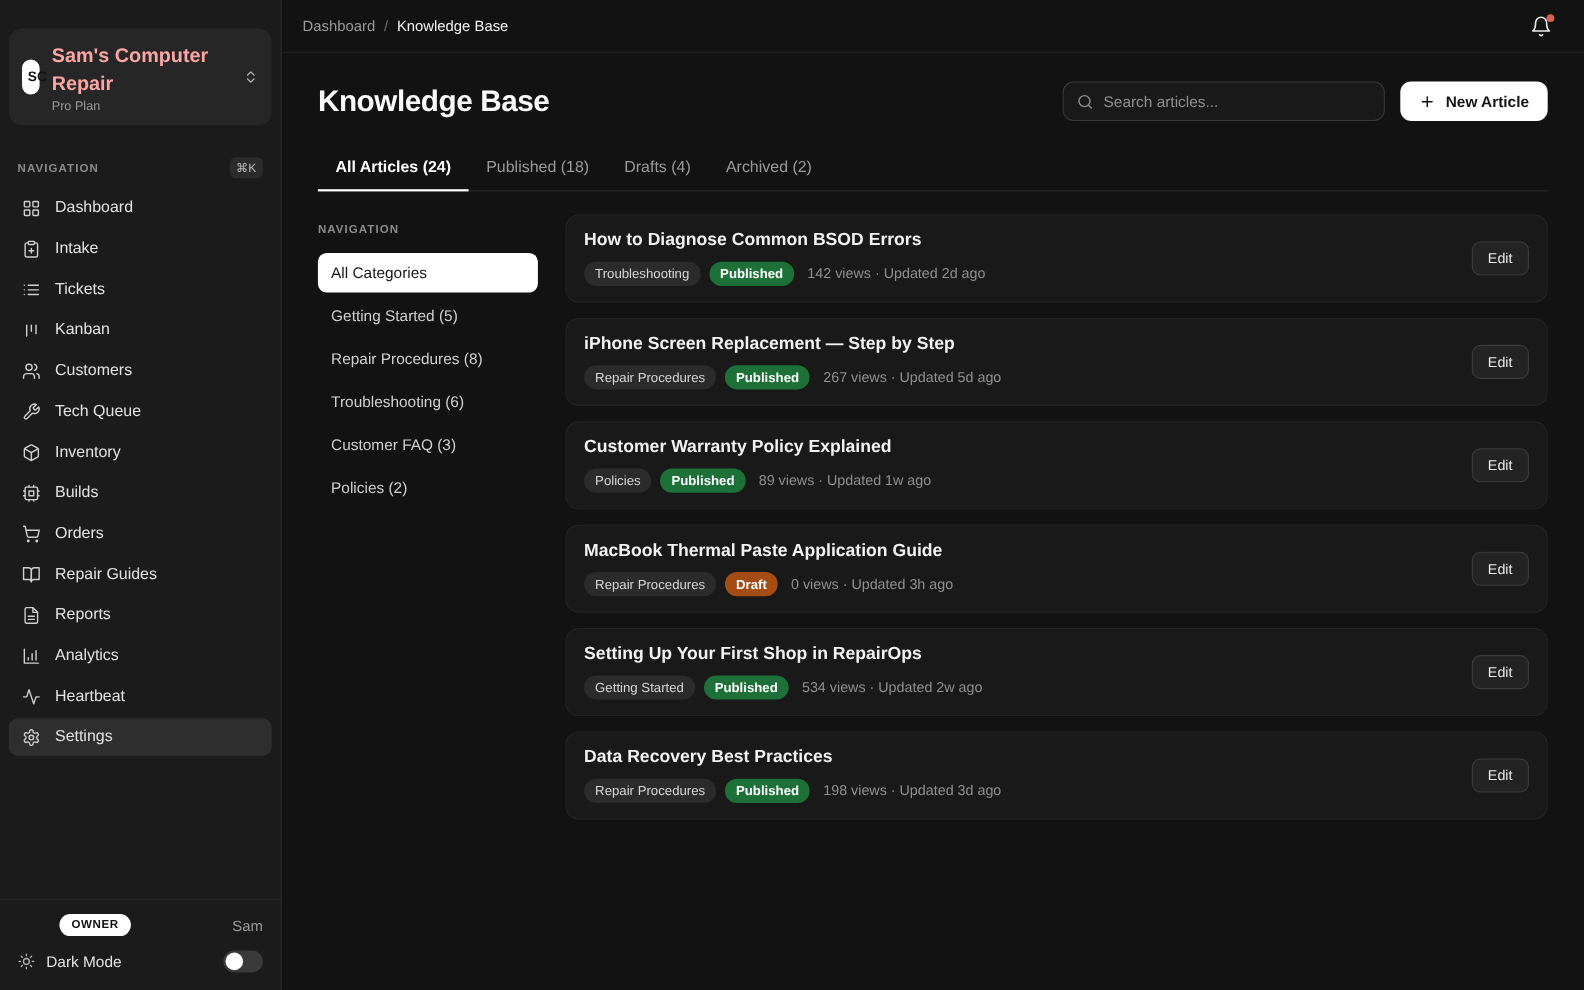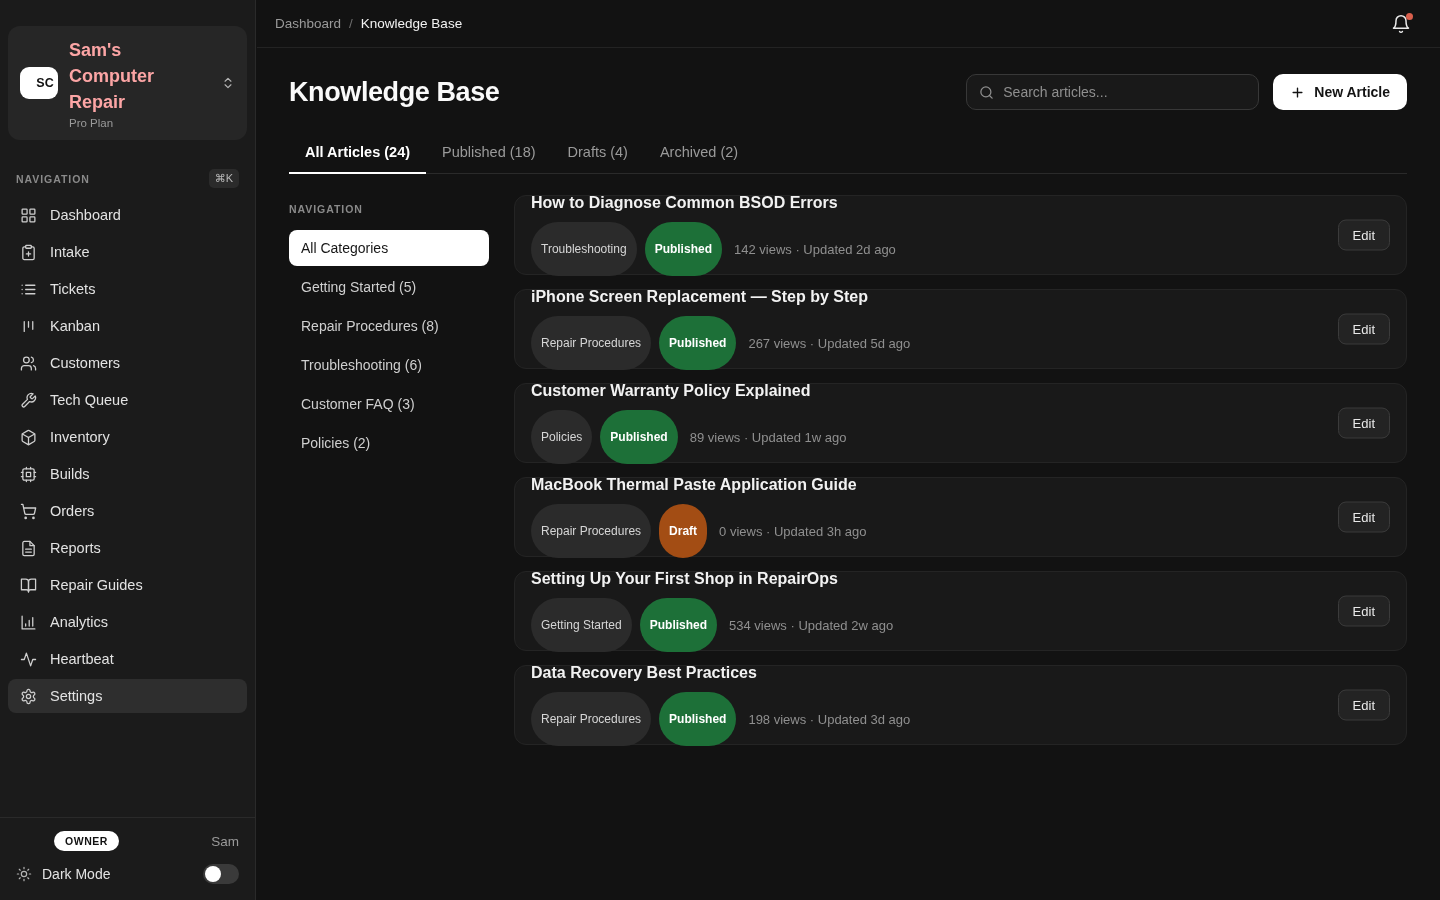--- a/index.html
+++ b/index.html
@@ -16,21 +16,21 @@
   .sidebar {
     position:fixed; left:0; top:0; bottom:0; width:256px;
     background:#1b1b1b; border-right:1px solid #2a2a2a;
     display:flex; flex-direction:column;
   }
   .tenant-card {
     margin:26px 8px 0 8px; background:#262626; border-radius:12px;
     padding:11px 12px; display:flex; align-items:center; gap:11px; cursor:pointer;
   }
   .tenant-avatar {
-    width:38px; height:32px; border-radius:9px; background:#ffffff; color:#111;
+    width:16px; height:32px; border-radius:9px; background:#ffffff; color:#111;
     font-weight:bold; font-size:12.5px; display:flex; align-items:center; justify-content:center; flex:none;padding-left:12px;
   }
   .tenant-meta { flex:1; min-width:0; }
   .tenant-name { font-size:18px; font-weight:600; color:#fca5a5; line-height:1.45; }
   .tenant-plan { font-size:11.5px; color:#9a9a9a; margin-top:2px; }
   .tenant-chevron { color:#b5b5b5; flex:none; }
 
   .nav-header {
     margin:29px 16px 10px 16px; display:flex; align-items:center; justify-content:space-between;
   }
@@ -122,21 +122,21 @@
 
   .article-list { flex:1; }
   .article-card {
     background:#191919; border:1px solid #242424; border-radius:12px; height:80px;
     margin-bottom:14px; padding:0 16px; position:relative;
     display:flex; flex-direction:column; justify-content:center; cursor:pointer;
   }
   .article-title { font-size:16px; font-weight:600; color:#f2f2f2; margin-bottom:10px; }
   .article-meta { display:flex; align-items:center; gap:8px; }
   .pill {
-    border-radius:999px; padding:20px 10px; font-size:12px; line-height:1.2;
+    border-radius:999px; padding:4px 10px; font-size:12px; line-height:1.2;
   }
   .pill-category { background:#2b2b2b; color:#d6d6d6; }
   .pill-status { color:#ffffff; font-weight:600; }
   .pill-status.status-published { background:var(--published,#1d7038); }
   .pill-status.status-draft { background:var(--draft,#a34d14); }
   .meta-text { font-size:13px; color:#8f8f8f; margin-left:4px; }
   .edit-btn {
     position:absolute; right:16px; top:50%; transform:translateY(-50%);
     background:#232323; border:1px solid #3b3b3b; border-radius:8px; color:#e8e8e8;
     font-size:13px; font-family:"Liberation Sans", sans-serif; padding:7px 14px; cursor:pointer;
@@ -249,35 +249,35 @@
             <circle cx="8" cy="21" r="1"></circle>
             <circle cx="19" cy="21" r="1"></circle>
             <path d="M2.05 2.05h2l2.66 12.42a2 2 0 0 0 2 1.58h9.78a2 2 0 0 0 1.95-1.57l1.65-7.43H5.12"></path>
           </svg>
         </span>
       <span>Orders</span>
     </div>
     <div class="nav-item">
       <span class="nicon">
           <svg width="17" height="17" viewBox="0 0 24 24" fill="none" stroke="currentColor" stroke-width="1.8" stroke-linecap="round" stroke-linejoin="round">
+            <path d="M2 3h6a4 4 0 0 1 4 4v14a3 3 0 0 0-3-3H2z"></path>
+            <path d="M22 3h-6a4 4 0 0 0-4 4v14a3 3 0 0 1 3-3h7z"></path>
+          </svg>
+        </span>
+      <span>Repair Guides</span>
+    </div>
+    <div class="nav-item">
+      <span class="nicon">
+          <svg width="17" height="17" viewBox="0 0 24 24" fill="none" stroke="currentColor" stroke-width="1.8" stroke-linecap="round" stroke-linejoin="round">
             <path d="M14 2H6a2 2 0 0 0-2 2v16a2 2 0 0 0 2 2h12a2 2 0 0 0 2-2V8z"></path>
             <path d="M14 2v6h6"></path>
             <path d="M16 13H8M16 17H8"></path>
           </svg>
         </span>
       <span>Reports</span>
-    </div>
-    <div class="nav-item">
-      <span class="nicon">
-          <svg width="17" height="17" viewBox="0 0 24 24" fill="none" stroke="currentColor" stroke-width="1.8" stroke-linecap="round" stroke-linejoin="round">
-            <path d="M2 3h6a4 4 0 0 1 4 4v14a3 3 0 0 0-3-3H2z"></path>
-            <path d="M22 3h-6a4 4 0 0 0-4 4v14a3 3 0 0 1 3-3h7z"></path>
-          </svg>
-        </span>
-      <span>Repair Guides</span>
     </div>
     <div class="nav-item">
       <span class="nicon">
           <svg width="17" height="17" viewBox="0 0 24 24" fill="none" stroke="currentColor" stroke-width="1.8" stroke-linecap="round" stroke-linejoin="round">
             <path d="M3 3v18h18"></path>
             <path d="M8 17v-3M13 17V9M18 17V5"></path>
           </svg>
         </span>
       <span>Analytics</span>
     </div>

